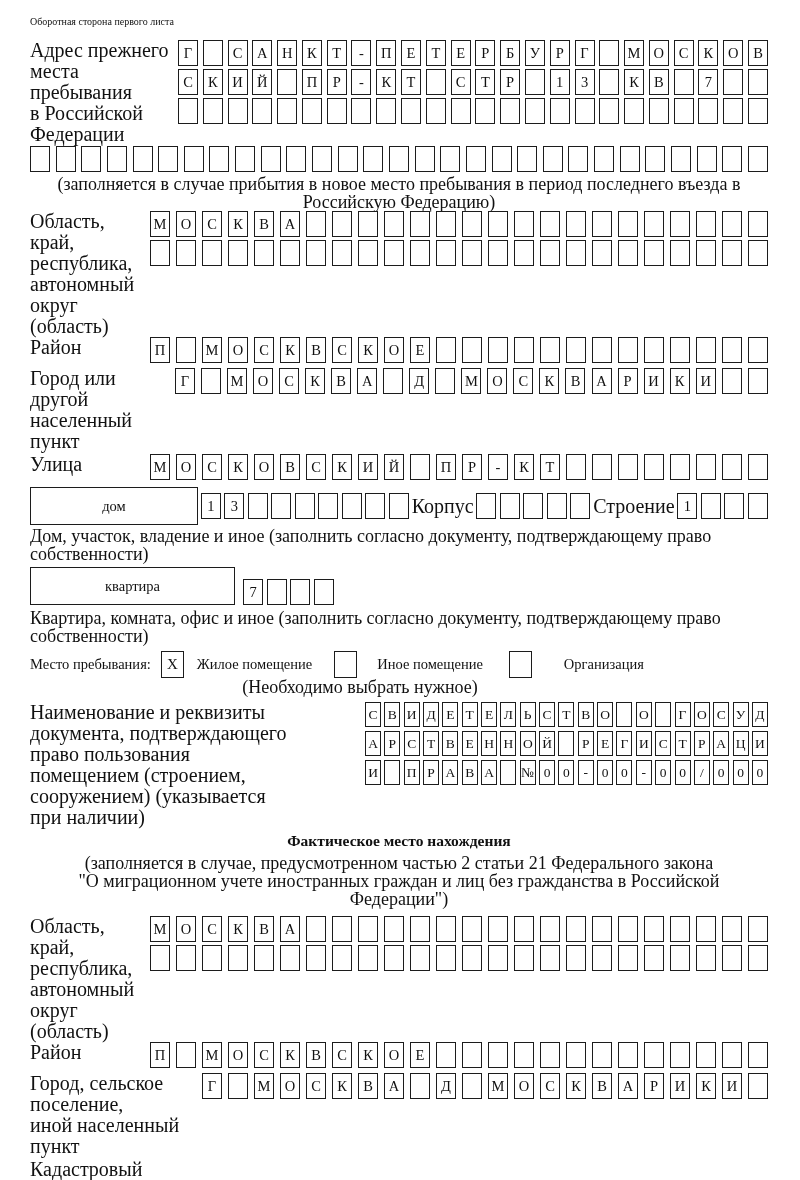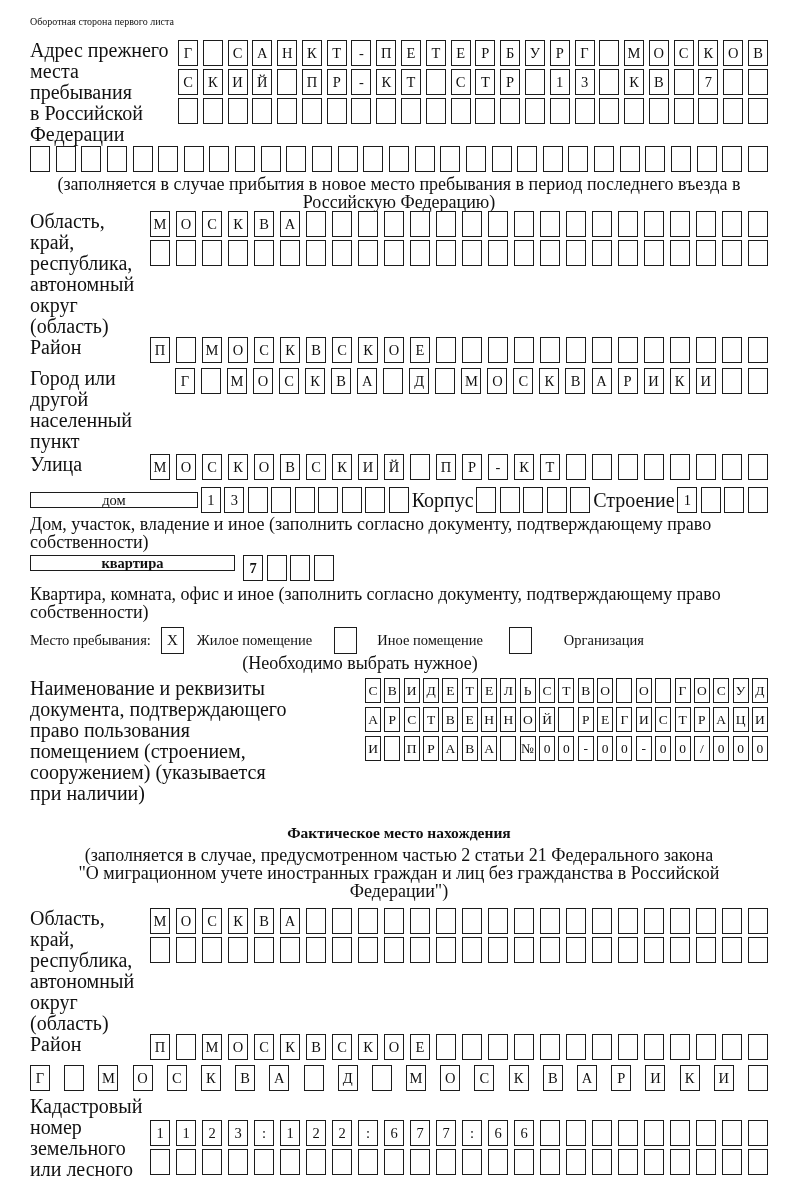--- a/index.html
+++ b/index.html
@@ -18,21 +18,21 @@
   .rows{flex:1;display:flex;flex-direction:column;}
   .cells{display:flex;justify-content:space-between;flex:1;margin-bottom:3px;height:26px;}
   .rows .cells{flex:0 0 auto;width:100%;}
   .cell{box-sizing:border-box;flex:0 0 auto;width:20px;height:26px;border:1.5px solid #1c1c1c;
         display:flex;align-items:center;justify-content:center;font-size:14.5px;background:#fff;}
   .tight{flex:0 0 auto;justify-content:flex-start;gap:3.5px;margin-bottom:0;}
   .doc .cell{width:16px;height:25px;font-size:13.5px;}
   .note{font-size:18px;line-height:18px;}
   .center{text-align:center;}
   .sec-title{font-weight:bold;text-align:center;font-size:15.5px;margin:8px 0 6px 0;}
-  .rect{box-sizing:border-box;border:1.8px solid #1c1c1c;height:16px;display:flex;align-items:center;
+  .rect{box-sizing:border-box;border:1.8px solid #1c1c1c;height:38px;display:flex;align-items:center;
         justify-content:center;font-size:14.5px;flex:0 0 auto;}
   .checkbox{box-sizing:border-box;width:23px;height:27px;border:1.6px solid #1c1c1c;display:flex;
             align-items:center;justify-content:center;font-size:15px;flex:0 0 auto;}
   .mesto-row{display:flex;align-items:center;margin-top:6px;font-size:14.5px;}
   .stamp-box{box-sizing:border-box;margin-left:365px;width:370px;height:176px;border:2px solid #1c1c1c;margin-top:8px;}
   .mt2{margin-top:2px;} .mt4{margin-top:4px;} .mt6{margin-top:6px;}
   .full{margin-top:1px;}
 </style>
 </head>
 <body>
@@ -336,21 +336,21 @@
     <div class="lbl">Строение</div>
     <div class="cells tight">
         <span class="cell">1</span>
         <span class="cell"></span>
         <span class="cell"></span>
         <span class="cell"></span>
       </div>
   </div>
   <div class="note mt2">Дом, участок, владение и иное (заполнить согласно документу, подтверждающему право собственности)</div>
 
-  <div class="row mt4" style="align-items:flex-start;gap:8px;font-weight:bold;">
+  <div class="row mt4" style="align-items:flex-end;gap:8px;">
     <div class="rect" style="width:205px;">квартира</div>
     <div class="cells tight">
         <span class="cell">7</span>
         <span class="cell"></span>
         <span class="cell"></span>
         <span class="cell"></span>
       </div>
   </div>
   <div class="note mt4">Квартира, комната, офис и иное (заполнить согласно документу, подтверждающему право собственности)</div>
 
@@ -438,21 +438,21 @@
           <span class="cell">0</span>
           <span class="cell">0</span>
           <span class="cell">/</span>
           <span class="cell">0</span>
           <span class="cell">0</span>
           <span class="cell">0</span>
         </div>
     </div>
   </div>
 
-  <div class="sec-title" style="margin-top:20px;margin-bottom:4px;">Фактическое место нахождения</div>
+  <div class="sec-title" style="margin-top:4px;margin-bottom:4px;">Фактическое место нахождения</div>
   <div class="note center">(заполняется в случае, предусмотренном частью 2 статьи 21 Федерального закона</div>
   <div class="note center" style="margin-bottom:8px;">"О миграционном учете иностранных граждан и лиц без гражданства в Российской Федерации")</div>
 
   <div class="row">
     <div class="lbl ml w120">Область, край,
 республика,
 автономный округ
 (область)</div>
     <div class="rows">
       <div class="cells">
@@ -534,20 +534,22 @@
         <span class="cell"></span>
         <span class="cell"></span>
         <span class="cell"></span>
         <span class="cell"></span>
         <span class="cell"></span>
         <span class="cell"></span>
       </div>
   </div>
 
   <div class="row mt2">
+    <div class="lbl ml w172">Город, сельское поселение,
+иной населенный пункт</div>
     <div class="cells">
         <span class="cell">Г</span>
         <span class="cell"></span>
         <span class="cell">М</span>
         <span class="cell">О</span>
         <span class="cell">С</span>
         <span class="cell">К</span>
         <span class="cell">В</span>
         <span class="cell">А</span>
         <span class="cell"></span>

